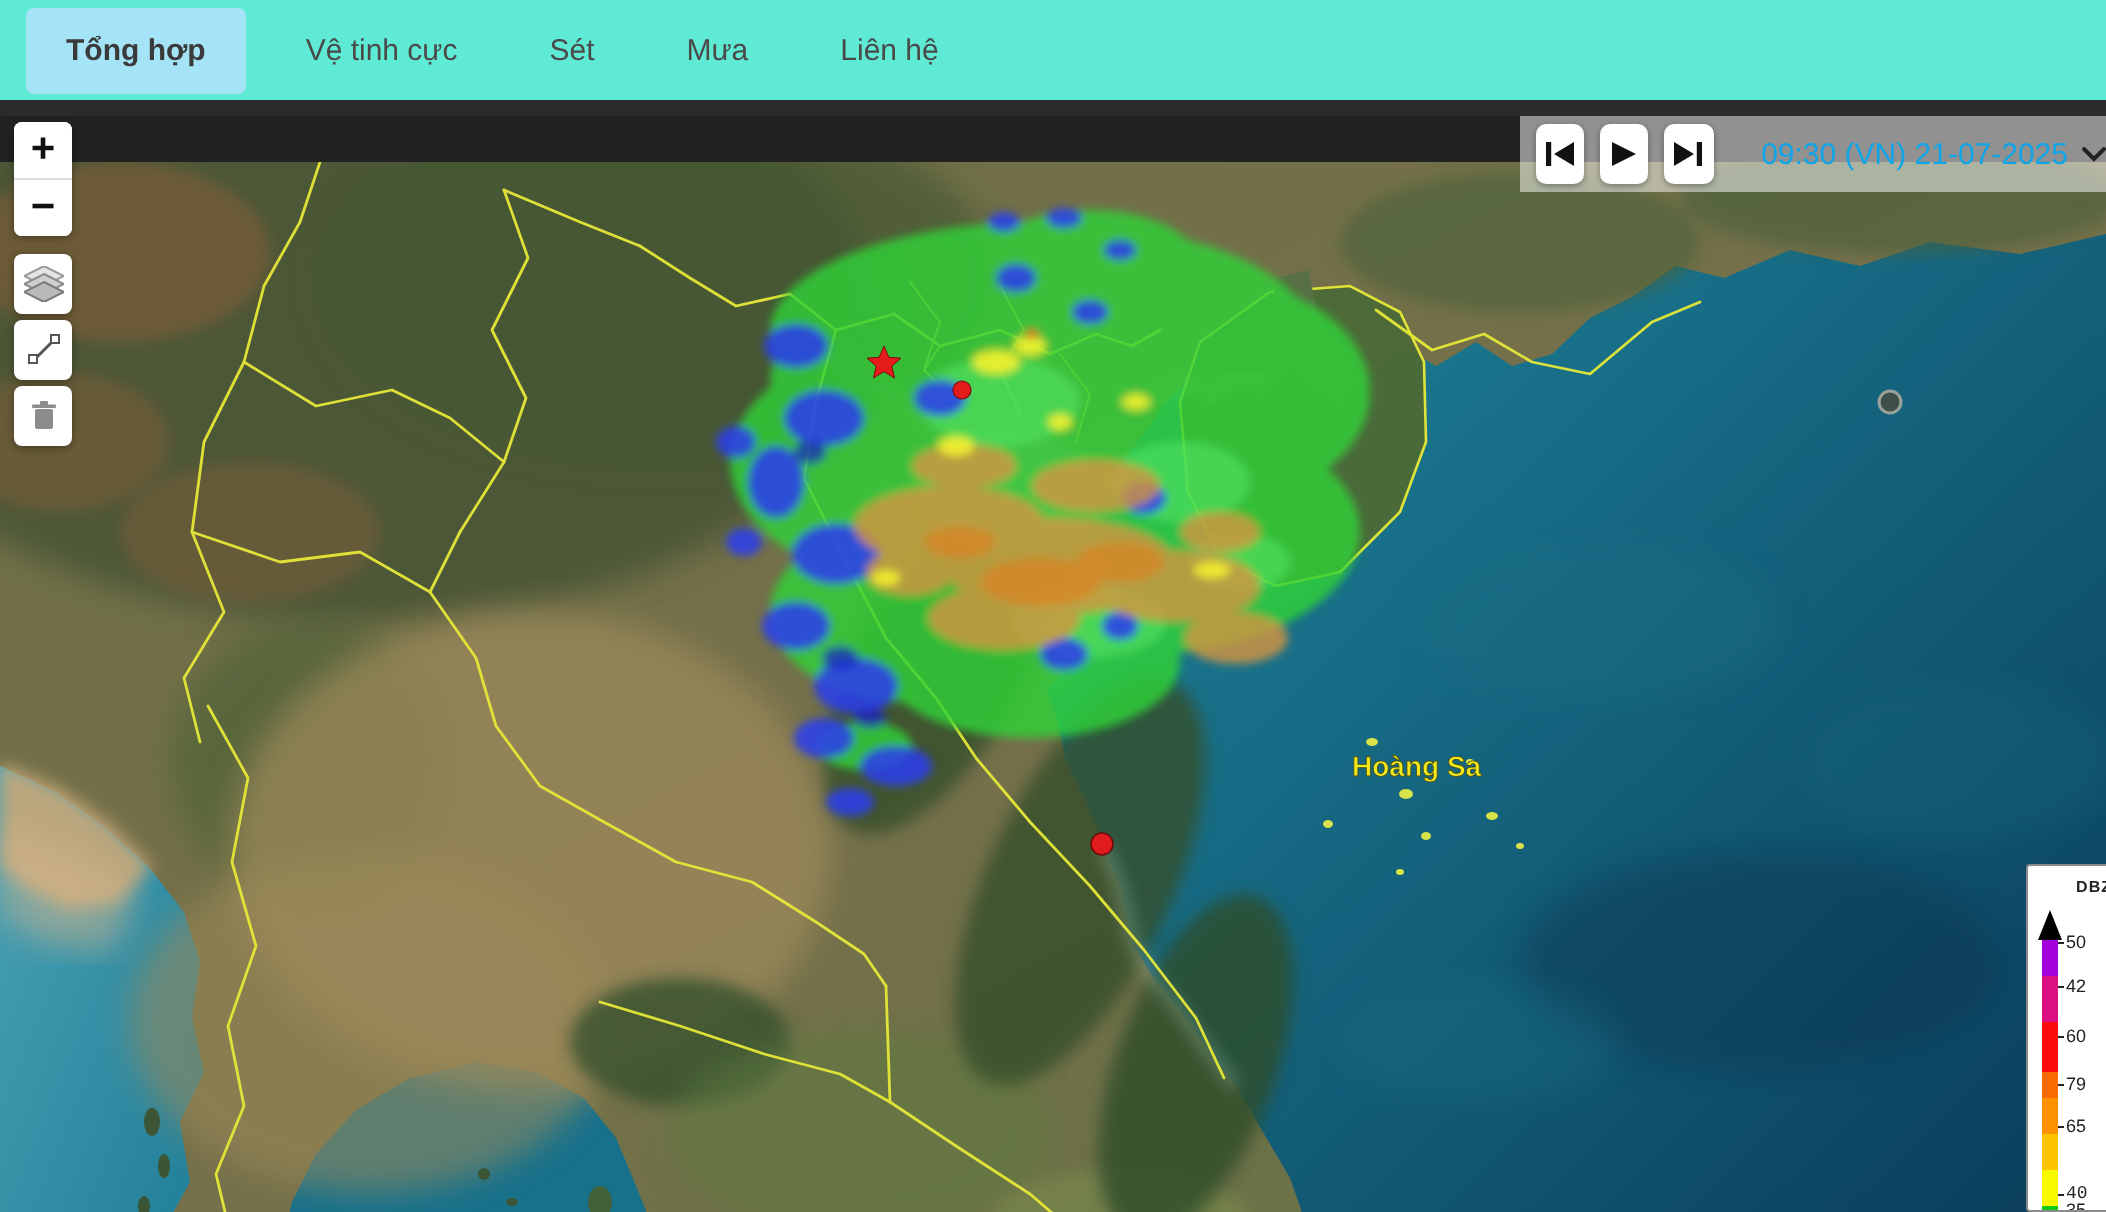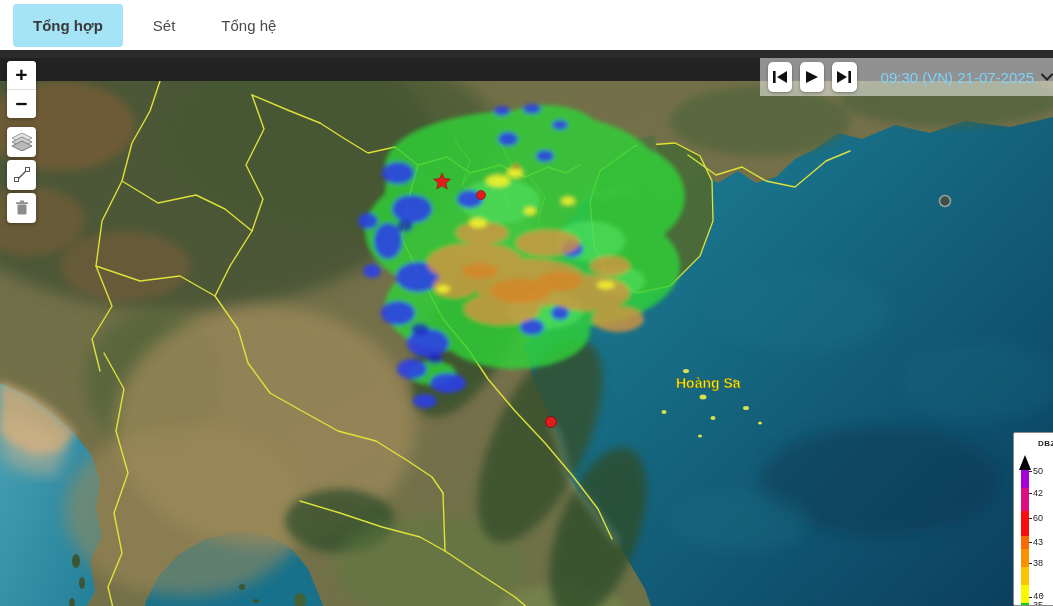--- a/index.html
+++ b/index.html
@@ -2,21 +2,21 @@
 <html><head>
 <meta charset="utf-8">
 <style>
   * { margin:0; padding:0; box-sizing:border-box; }
   html,body { width:1053px; height:606px; overflow:hidden; background:#222;
     font-family:"Liberation Sans", sans-serif; }
   #app { position:relative; width:1053px; height:606px; overflow:hidden; }
 
   
   #navbar { position:absolute; left:0; top:0; width:1053px; height:50px;
-    background:#ffffff; display:flex; align-items:center; z-index:30; }
+    background:#5eead4; display:flex; align-items:center; z-index:30; }
   .tab { font-size:15px; color:#4a4a4a; padding:13px 16px; cursor:pointer;
     white-space:nowrap; margin:0 7px; border-radius:4px; }
   .tab.active { background:#a5e3f6; color:#3a3a3a; font-weight:bold;
     padding:13px 20px; margin-left:13px; }
   #nav-underline { position:absolute; left:0; top:50px; width:1053px; height:8px;
     background:#2b2b2b; z-index:29; }
 
   
   #map-wrap { position:absolute; left:0; top:58px; width:1053px; height:548px;margin-top:23px; }
   #map-svg { display:block; }
@@ -35,21 +35,21 @@
   #layers-btn { top:127px; height:30px; position:absolute; }
   #measure-btn { top:160px; height:30px; position:absolute; }
   #trash-btn { top:193px; height:30px; position:absolute; }
 
   
   #playback { position:absolute; left:760px; top:58px; width:293px; height:38px;
     background:rgba(255,255,255,.5); display:flex; align-items:center; z-index:40; }
   .pb-btn { width:33px; height:30px; background:#fff; border:none; border-radius:5px;
     box-shadow:0 1px 3px rgba(0,0,0,.35); margin-left:8px; display:flex;
     align-items:center; justify-content:center; cursor:pointer; }
-  #timestamp { font-size:15px; color:#7dd3fc; margin-left:24px; cursor:pointer;
+  #timestamp { font-size:15px; color:#0ea5e9; margin-left:24px; cursor:pointer;
     display:flex; align-items:center; white-space:nowrap; }
   #timestamp svg { margin-left:7px; }
 
   
   #legend { position:absolute; left:1013px; top:432px; width:48px; height:174px;
     background:#fff; border:1px solid #8a8a8a; border-radius:2px; z-index:40;
     overflow:hidden; }
   #legend-title { position:absolute; right:4px; top:6px; font-size:8px;
     font-weight:bold; color:#222; letter-spacing:.5px; }
   #legend-arrow { position:absolute; left:5px; top:22px; width:0; height:0;
@@ -61,22 +61,24 @@
   .tick::before { content:""; position:absolute; left:-4px; top:50%; width:3px;
     height:1px; background:#222; }
 </style>
 </head>
 <body>
 
 <div id="app">
 
   <div id="navbar">
     <div class="tab active">Tổng hợp</div>
+    <div class="tab">Vệ tinh cực</div>
     <div class="tab">Sét</div>
-    <div class="tab">Tổng hệ</div>
+    <div class="tab">Mưa</div>
+    <div class="tab">Liên hệ</div>
   </div>
   <div id="nav-underline"></div>
 
   <div id="map-wrap">
     <svg id="map-svg" width="1053" height="548" viewBox="0 0 1053 548">
       <defs>
         <linearGradient id="seaGrad" x1="0" y1="0" x2="1" y2="1">
           <stop offset="0" stop-color="#1f889b"></stop>
           <stop offset="0.45" stop-color="#15657f"></stop>
           <stop offset="0.8" stop-color="#0d4a68"></stop>
@@ -342,20 +344,20 @@
         <div style="height: 13px; background: rgb(251, 106, 0);"></div>
         <div style="height: 18px; background: rgb(251, 145, 0);"></div>
         <div style="height: 18px; background: rgb(252, 196, 0);"></div>
         <div style="height: 18px; background: rgb(248, 248, 0);"></div>
         <div style="height: 10px; background: rgb(21, 200, 21);"></div>
       </div>
     <div id="legend-ticks">
         <div class="tick" style="top: 38px;">50</div>
         <div class="tick" style="top: 60px;">42</div>
         <div class="tick" style="top: 85px;">60</div>
-        <div class="tick" style="top: 109px;">43</div>
-        <div class="tick" style="top: 130px;">38</div>
+        <div class="tick" style="top: 109px;">79</div>
+        <div class="tick" style="top: 130px;">65</div>
         <div class="tick" style="top: 164px; font-family: Liberation Mono, monospace;">40</div>
         <div class="tick" style="top: 172px;">35</div>
       </div>
   </div>
 
 </div>
 
 </body></html>

